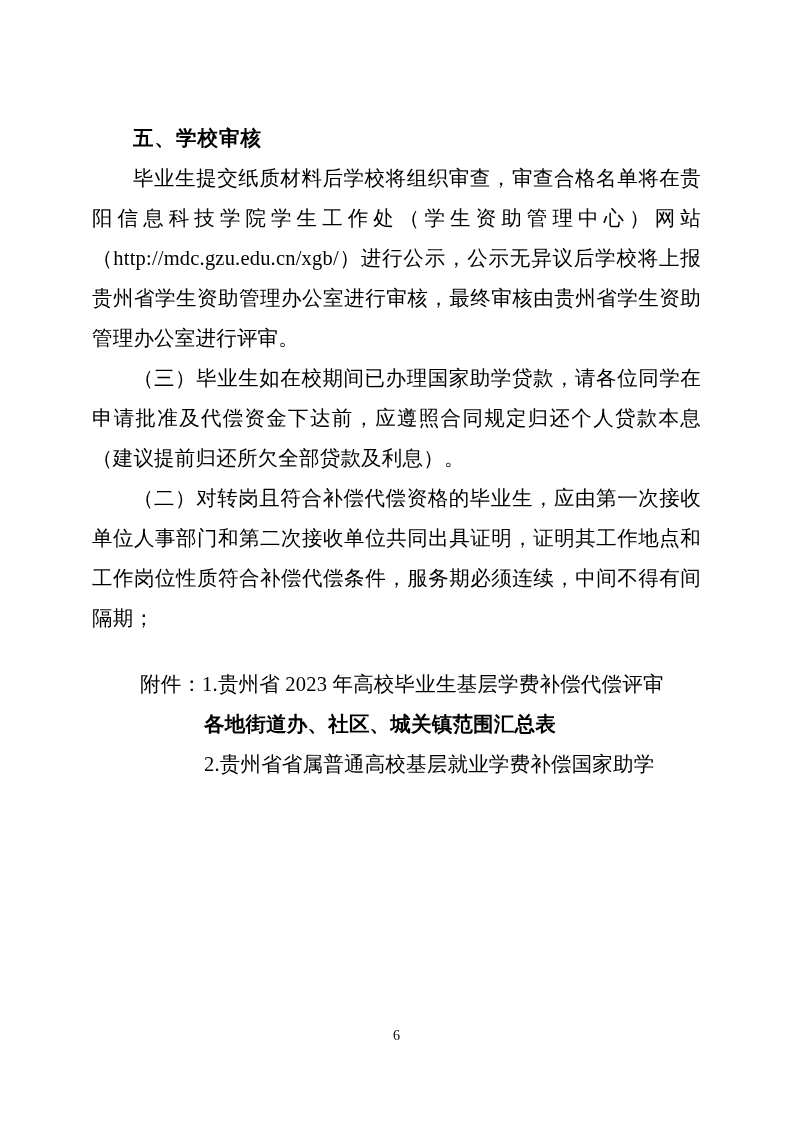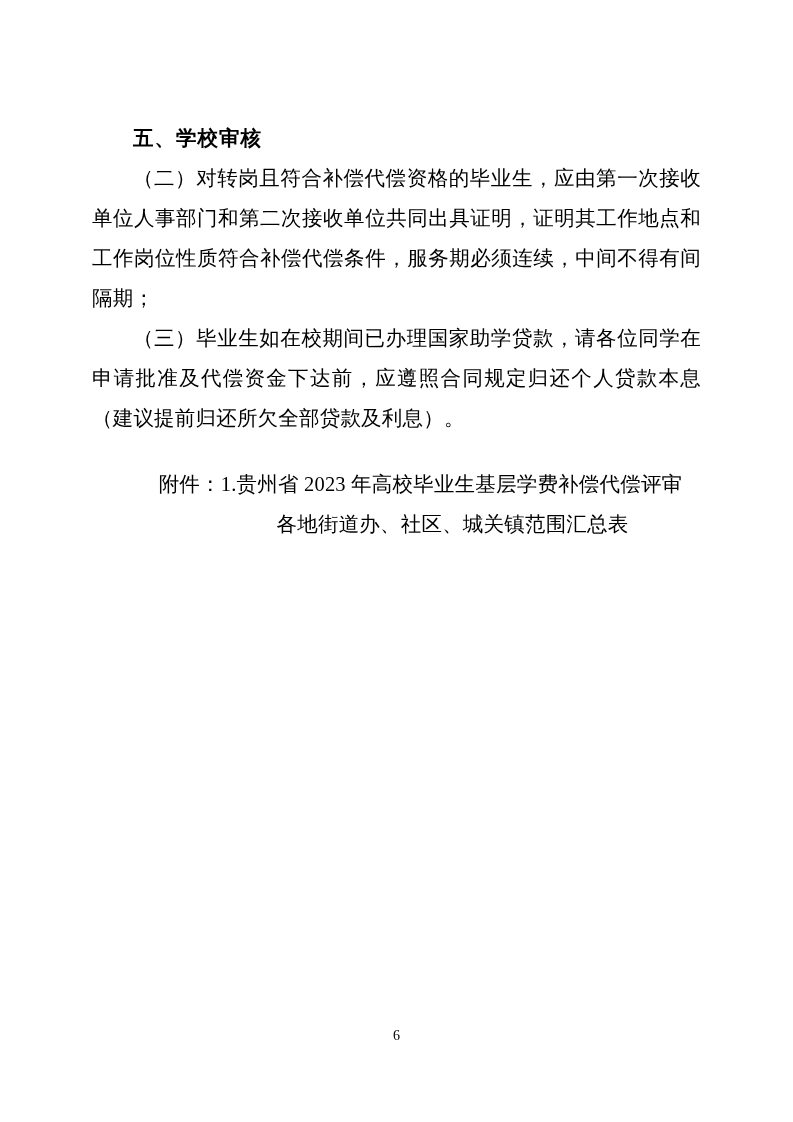--- a/index.html
+++ b/index.html
@@ -42,29 +42,29 @@
     text-justify: inter-ideograph;
   }
   .spacer-md { height: 26px; }
   .contact-line {
     margin: 0;
     text-indent: 41px;
     letter-spacing: 0.2px;
   }
   .attach-block {
     margin: 0;
-    text-align: center;
   }
   .attach-line1 {
     margin: 0;
     text-indent: 48px;
   }
   .attach-line2 {
     margin: 0;
     text-indent: 112px;
+    font-weight: bold;
   }
   .attach-line3 {
     margin: 0;
     text-indent: 112px;
   }
   .page-number {
     position: absolute;
     left: 0;
     right: 0;
     bottom: 78px;
@@ -75,32 +75,34 @@
 </style>
 </head>
 <body>
 
 <div class="page">
 
   <div class="doc-body">
 
     <h2 class="section-heading">五、学校审核</h2>
 
+    <p class="para">毕业生提交纸质材料后学校将组织审查，审查合格名单将在贵阳信息科技学院学生工作处（学生资助管理中心）网站（http://mdc.gzu.edu.cn/xgb/）进行公示，公示无异议后学校将上报贵州省学生资助管理办公室进行审核，最终审核由贵州省学生资助管理办公室进行评审。</p>
 
 
 
+    <p class="para">（三）毕业生如在校期间已办理国家助学贷款，请各位同学在申请批准及代偿资金下达前，应遵照合同规定归还个人贷款本息（建议提前归还所欠全部贷款及利息）。</p>
+
     <p class="para">（二）对转岗且符合补偿代偿资格的毕业生，应由第一次接收单位人事部门和第二次接收单位共同出具证明，证明其工作地点和工作岗位性质符合补偿代偿条件，服务期必须连续，中间不得有间隔期；</p>
-
-    <p class="para">（三）毕业生如在校期间已办理国家助学贷款，请各位同学在申请批准及代偿资金下达前，应遵照合同规定归还个人贷款本息（建议提前归还所欠全部贷款及利息）。</p>
 
 
     <div class="spacer-md"></div>
 
     <div class="attach-block">
       <p class="attach-line1"><span>附件：</span><span>1.贵州省 2023 年高校毕业生基层学费补偿代偿评审</span></p>
       <p class="attach-line2">各地街道办、社区、城关镇范围汇总表</p>
+      <p class="attach-line3">2.贵州省省属普通高校基层就业学费补偿国家助学</p>
     </div>
 
   </div>
 
   <div class="page-number">6</div>
 
 </div>
 
 </body></html>

